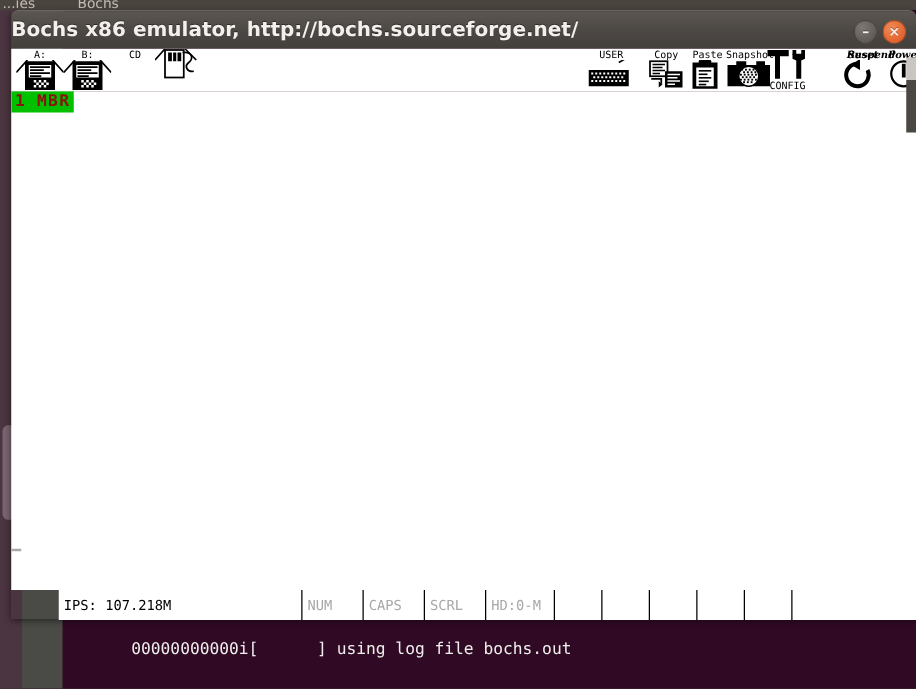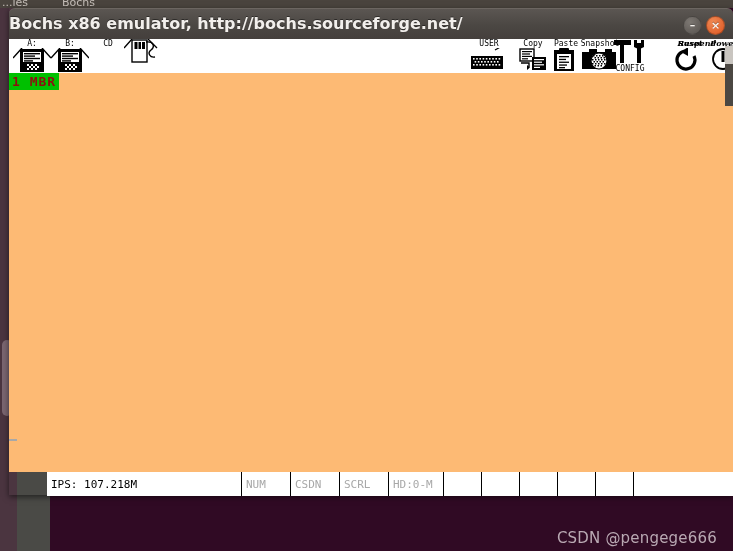--- a/index.html
+++ b/index.html
@@ -101,21 +101,21 @@
   
   #mbr-badge{
     position:absolute;left:0;top:64px;
     background:#00c000;color:#8c1010;
     font-family:"DejaVu Sans Mono","Liberation Mono",monospace;
     font-size:13px;font-weight:bold;line-height:17px;
     padding:0 3px;letter-spacing:1px;
   }
   
   #vga{
-    position:relative;width:100%;height:399px;background:#fdba74;
+    position:relative;width:100%;height:399px;background:#ffffff;
     overflow:hidden;
   }
   #vga-cursor{
     position:absolute;left:0px;top:366px;width:8px;height:2px;background:#a8a8a8;
   }
   
   #statusbar{
     position:relative;width:100%;height:24px;background:#ffffff;
     display:flex;align-items:stretch;
     font-family:"DejaVu Sans Mono","Liberation Mono",monospace;
@@ -152,27 +152,26 @@
   <div class="ghost-text" style="left:62px;top:-4px;">Bochs</div>
 
   <div id="launcher-bar">
     <div id="launcher-scroll"></div>
   </div>
 
   <div id="terminal">
     <div id="term-sidebar"></div>
 
     <div id="term-text">
-      <br>
+      <span>00000000000i[      ] using log file bochs.out</span><br>
       <span>c</span><br>
       
       
     </div>
 
-    <div id="watermark">CSDN @pengege666</div>
   </div>
 </div>
 
 <div id="bochs-window">
 
   <div id="titlebar">
     <div id="title-text">Bochs x86 emulator, http://bochs.sourceforge.net/</div>
     <div class="win-btn" id="btn-min">
       <span class="win-glyph">–</span>
     </div>
@@ -435,21 +434,21 @@
   </div>
 
   <div id="vga">
     <div id="mbr-badge" style="top:0px;">1 MBR</div>
     <div id="vga-cursor"></div>
   </div>
 
   <div id="statusbar">
     <div class="sb-cell ips">IPS: 107.218M</div>
     <div class="sb-cell ind">NUM</div>
-    <div class="sb-cell ind">CSDN</div>
+    <div class="sb-cell ind">CAPS</div>
     <div class="sb-cell ind">SCRL</div>
     <div class="sb-cell ind hd">HD:0-M</div>
     <div class="sb-cell blank"></div>
     <div class="sb-cell blank"></div>
     <div class="sb-cell blank"></div>
     <div class="sb-cell blank"></div>
     <div class="sb-cell blank"></div>
     <div class="sb-cell blank wide"></div>
   </div>
 

